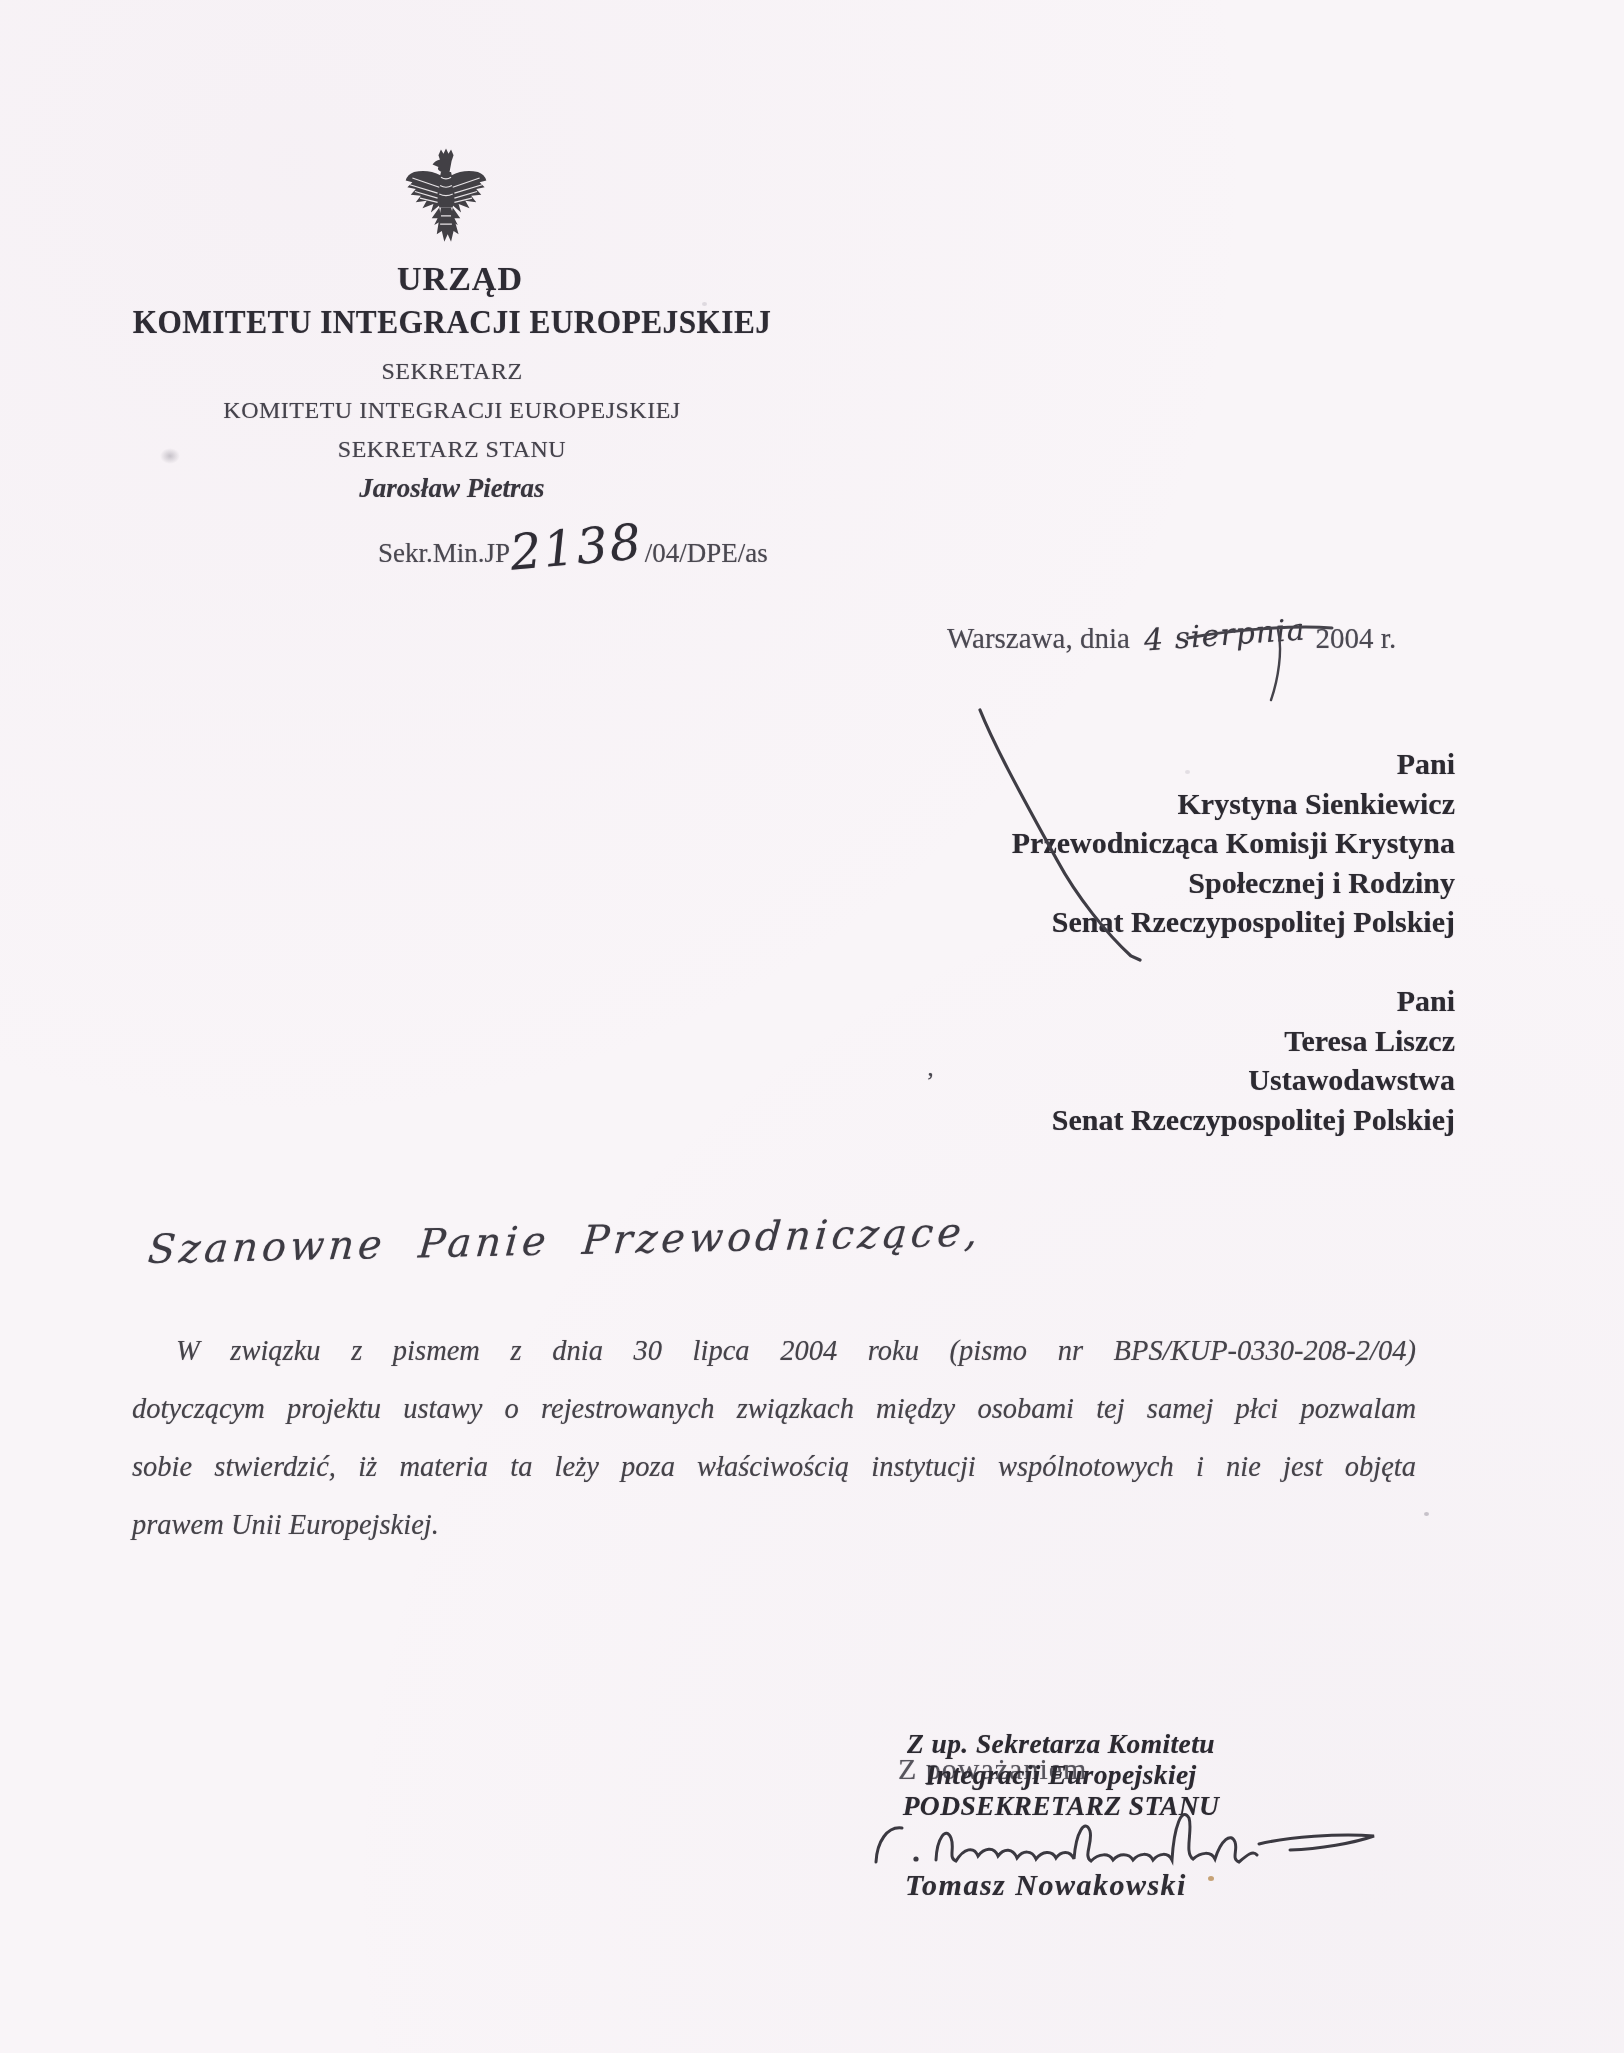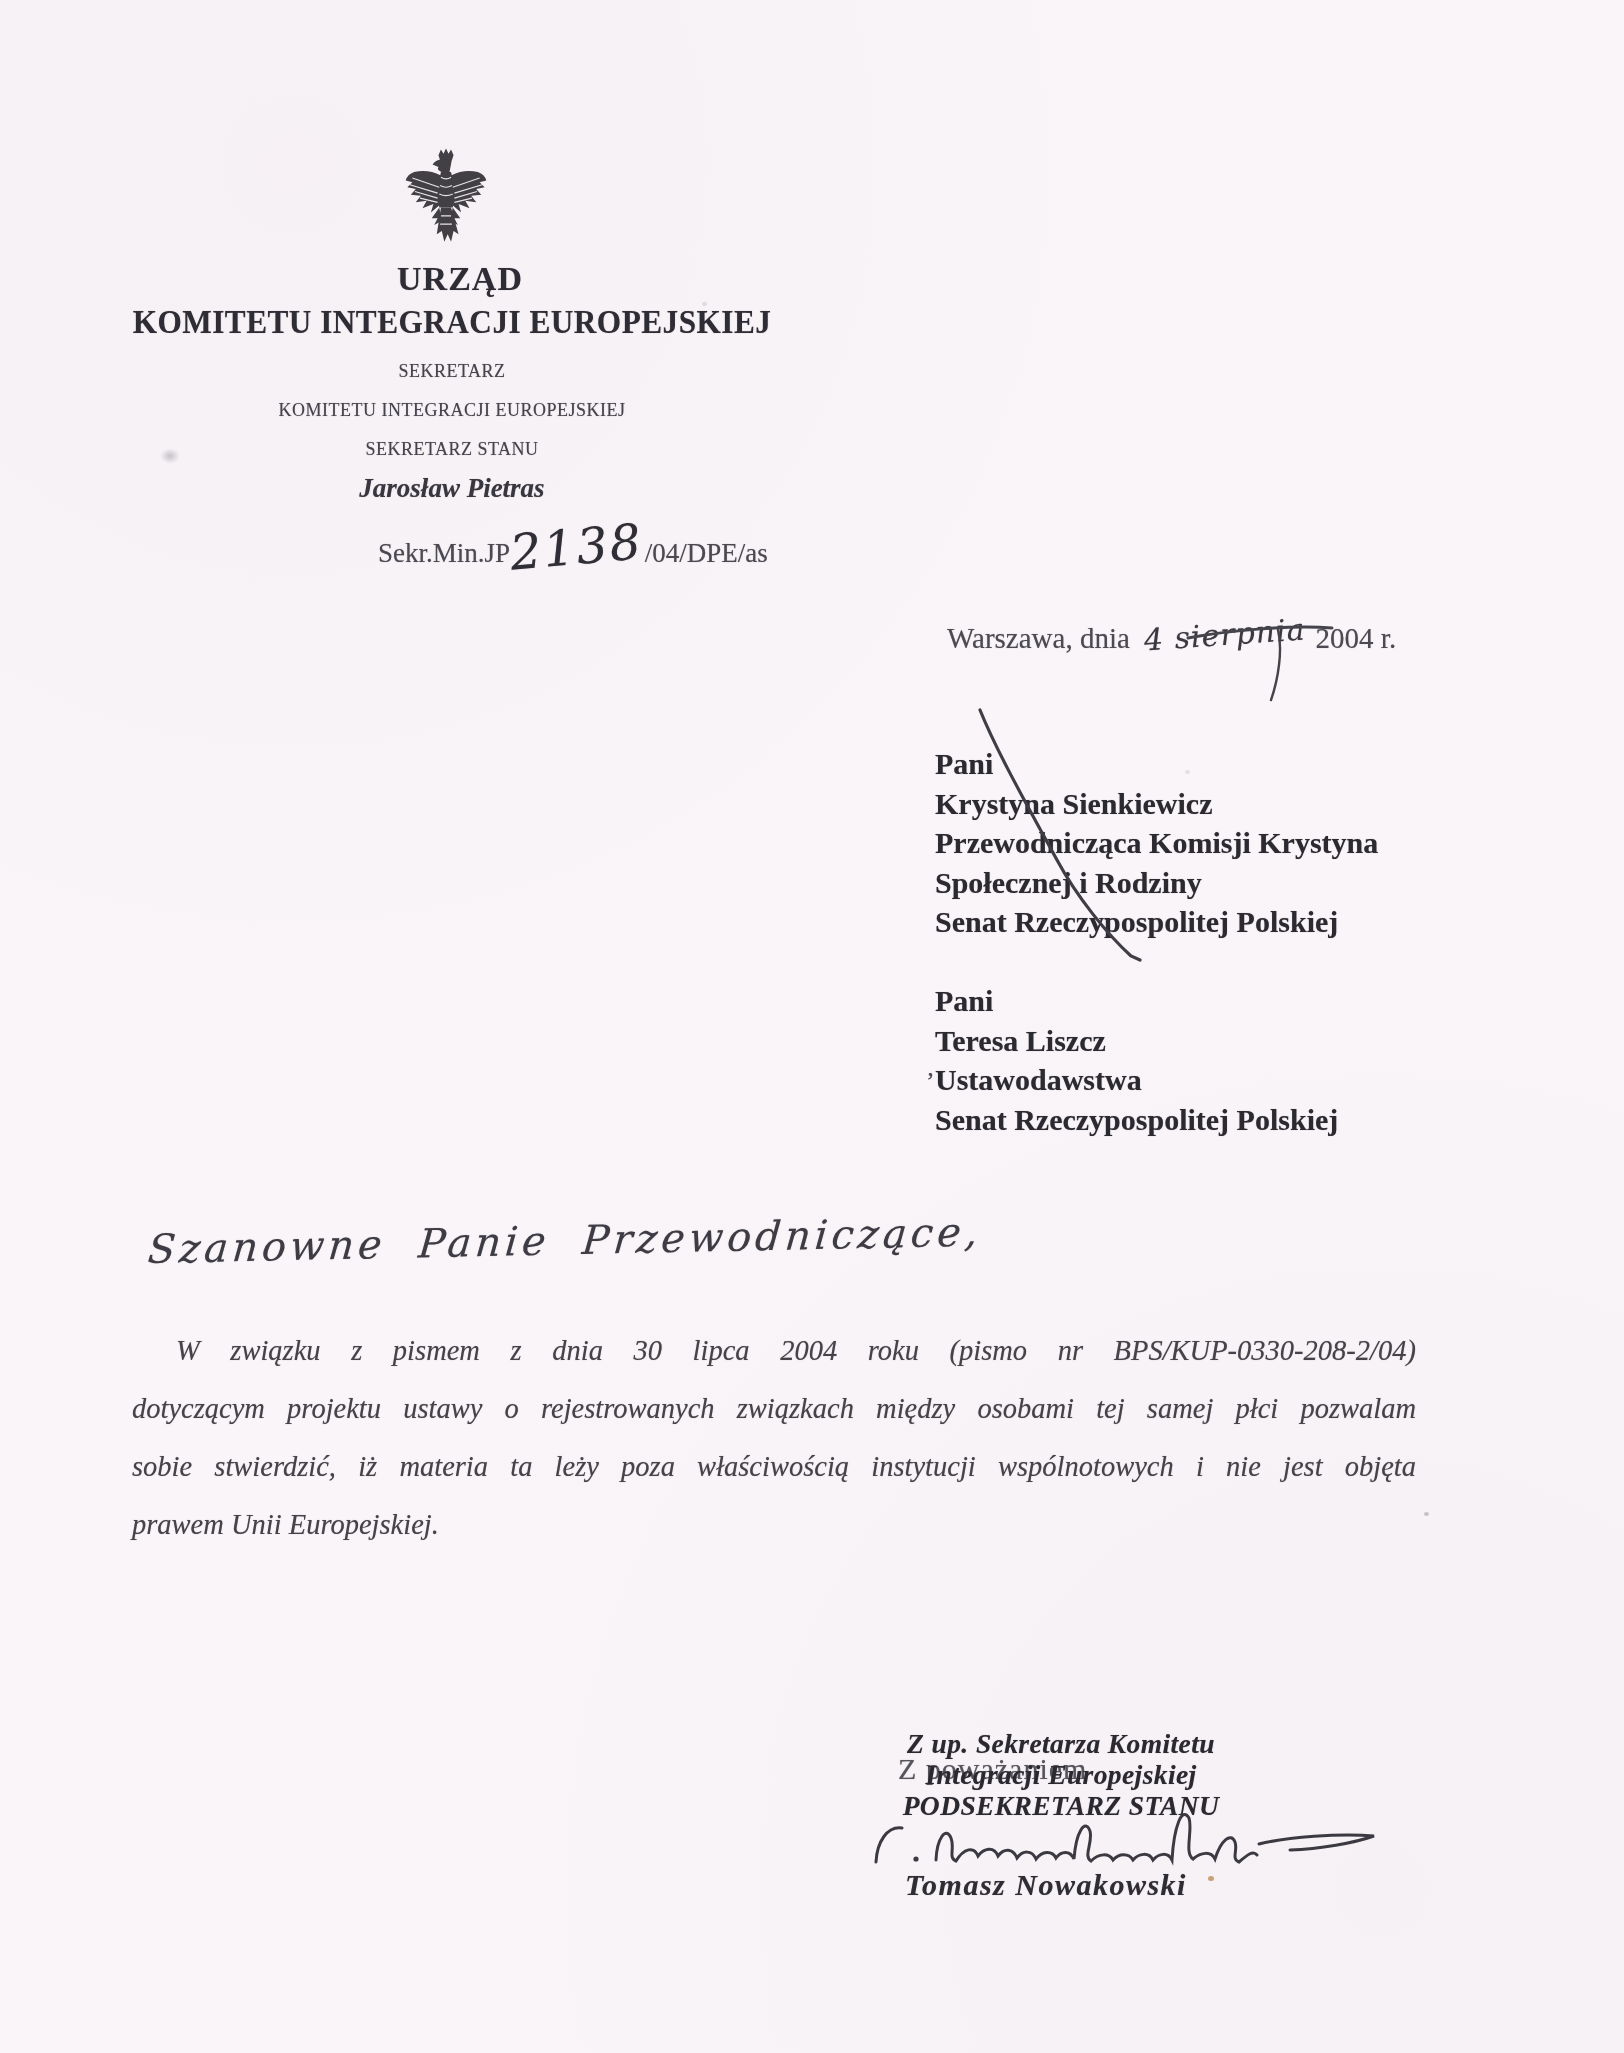--- a/index.html
+++ b/index.html
@@ -12,41 +12,41 @@
     font-family:"Liberation Serif", serif;
     color:#3a3840;
   }
   .abs{position:absolute;}
   .soft{text-shadow:0 0 1px rgba(70,65,80,.45);}
 
   
   .lh{left:0;top:258px;width:904px;text-align:center;}
   .lh-org1{font-size:34px;font-weight:bold;line-height:42px;letter-spacing:1px;color:#2e2c34;padding-left:16px;}
   .lh-org2{font-size:34px;font-weight:bold;line-height:44px;letter-spacing:.5px;color:#2e2c34;margin-bottom:8px;transform:scaleX(.92);}
-  .lh-sec{font-size:18px;line-height:39px;color:#45434c;letter-spacing:.5px;}
+  .lh-sec{font-size:24px;line-height:39px;color:#45434c;letter-spacing:.5px;}
   .lh-name{font-size:27px;line-height:38px;font-weight:bold;font-style:italic;color:#38363e;}
 
   
   .ref{left:378px;top:536px;font-size:27px;color:#4a4850;white-space:nowrap;}
   .ref-hand{
     display:inline-block;font-family:"DejaVu Serif", serif;font-style:italic;
     font-size:49px;line-height:20px;letter-spacing:2px;color:#2f2d35;
     transform:rotate(-5deg) translateY(2px);margin:0 2px 0 0;
   }
 
   
   .dateline{left:947px;top:620px;font-size:29px;color:#4b4952;white-space:nowrap;}
   .date-hand{
     display:inline-block;font-family:"DejaVu Serif", serif;font-style:italic;
     font-size:30px;color:#3a3840;letter-spacing:1px;
     transform:rotate(-4deg) translateY(-3px);margin:0 10px 0 14px;
   }
 
   
-  .addr{left:935px;width:520px;font-weight:bold;font-size:30px;line-height:39.5px;color:#2c2a31;}
+  .addr{left:935px;width:520px;font-weight:bold;font-size:30px;line-height:39.5px;color:#2c2a31;text-align:right;}
   .addr1{top:744px;}
   .addr2{top:981px;}
   .stray{position:absolute;left:-9px;top:41px;font-weight:normal;font-size:26px;color:#4a4850;}
 
   
   .salut{
     left:150px;top:1226px;width:950px;white-space:nowrap;
     font-family:"DejaVu Serif", serif;font-style:italic;
     font-size:40px;letter-spacing:4px;word-spacing:16px;color:#3d3b43;
     transform:rotate(-1.2deg) skewX(-6deg);transform-origin:left top;

